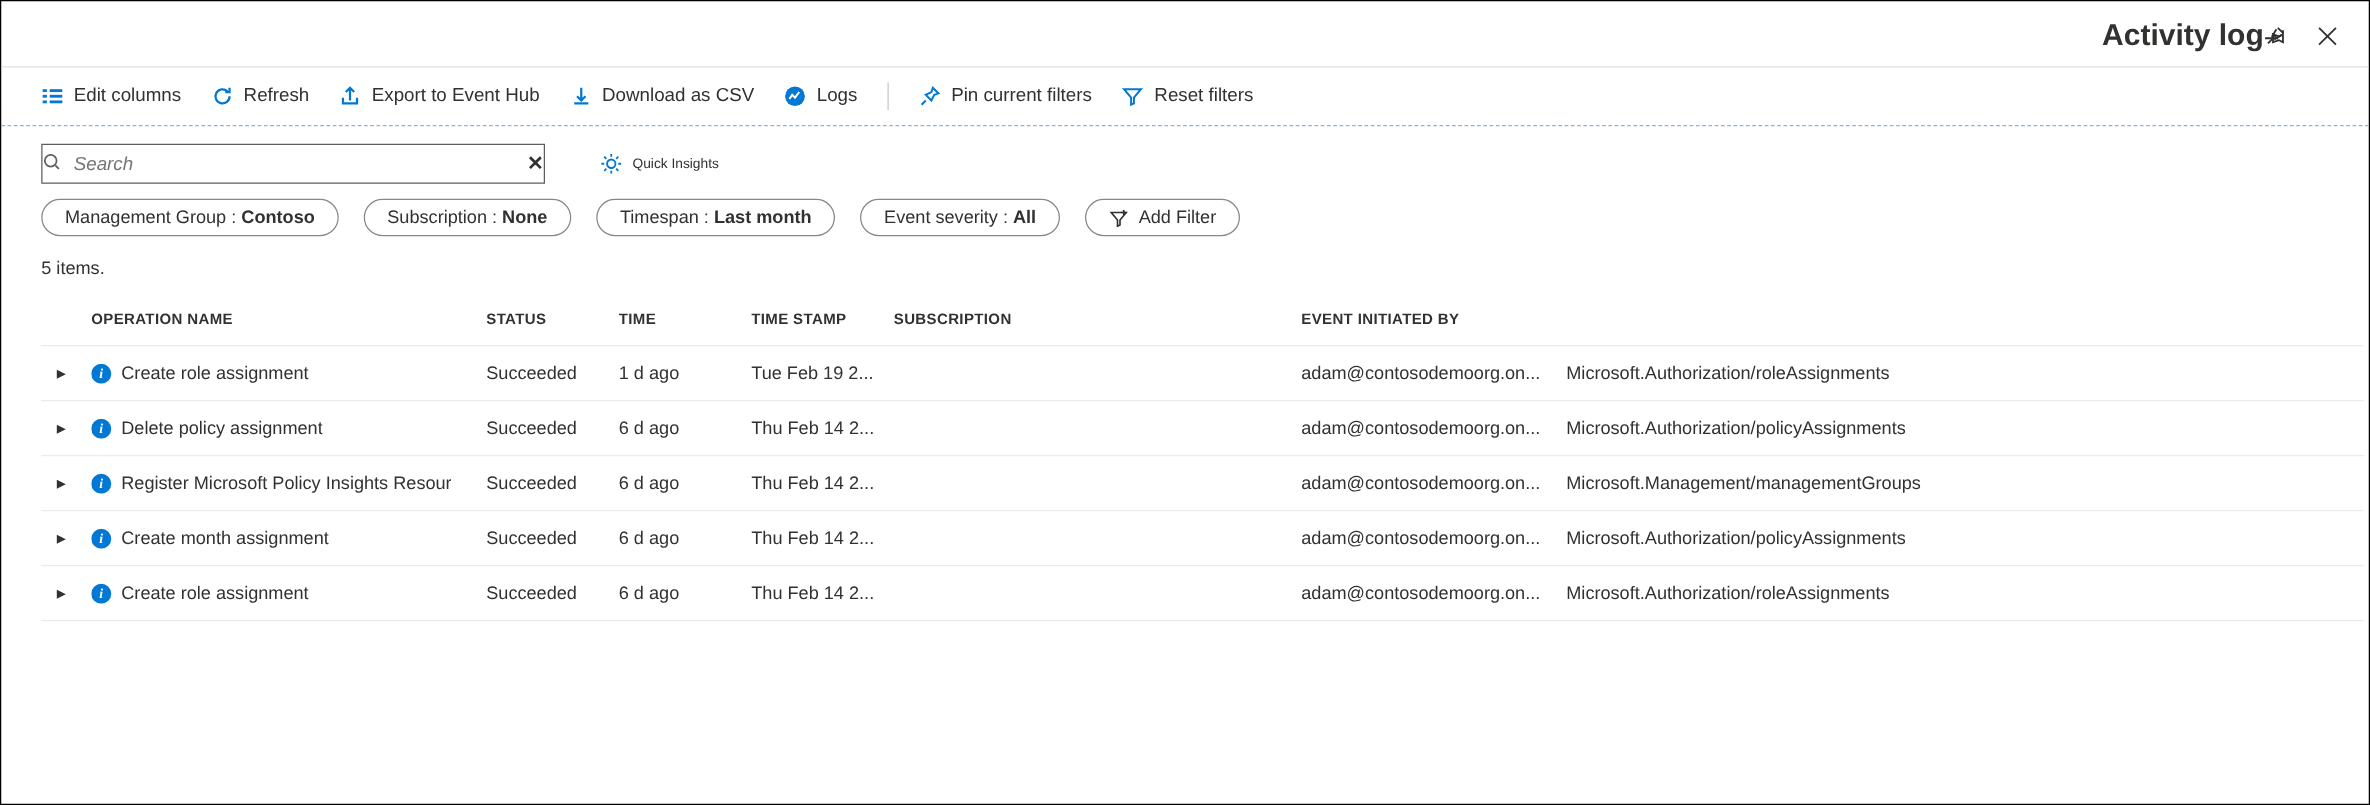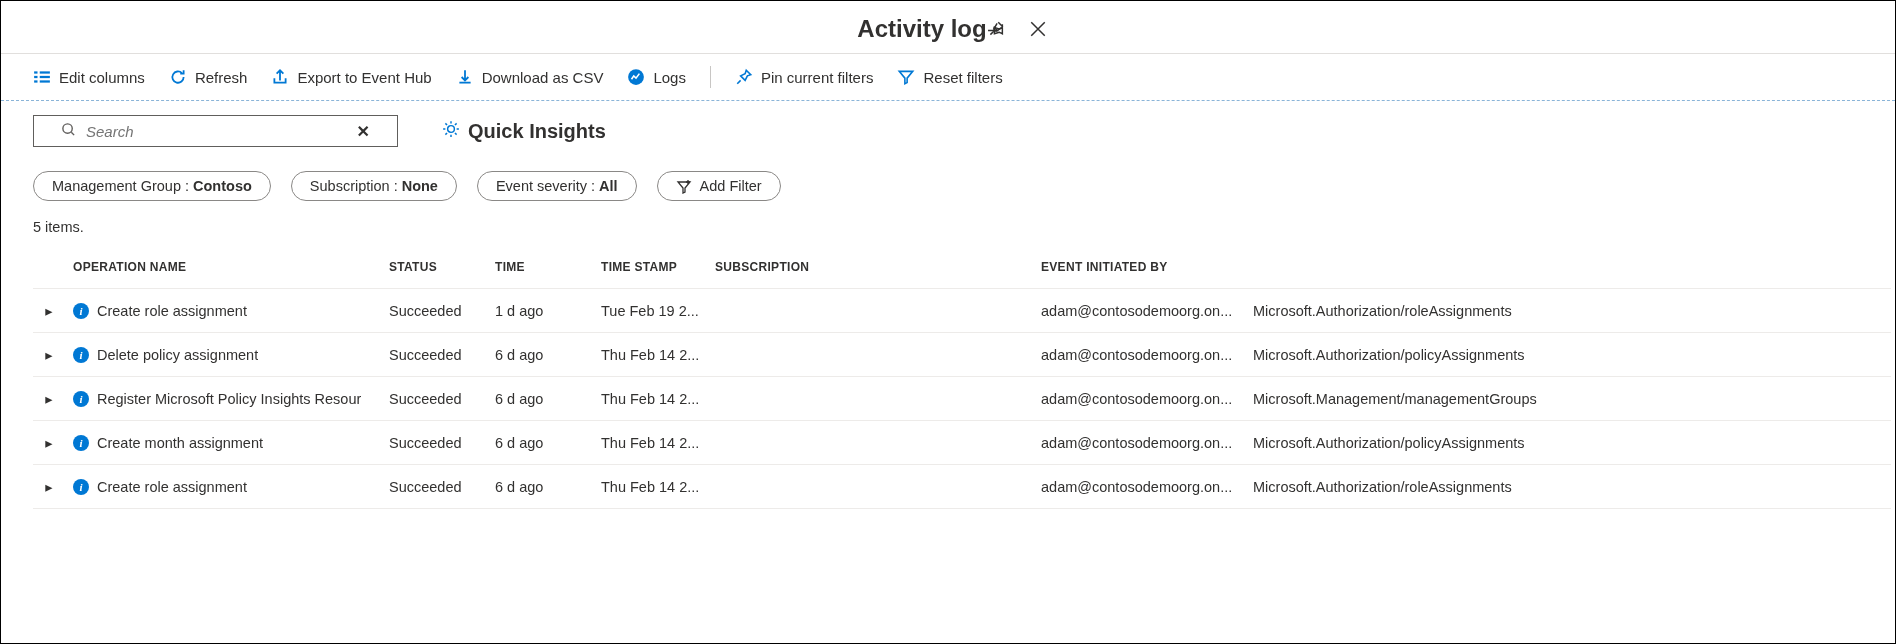--- a/index.html
+++ b/index.html
@@ -9,21 +9,21 @@
     color: #323130;
     background: #fff;
     border: 1px solid #000;
     width: 1896px;
     height: 644px;
     overflow: hidden;
   }
   .header {
     display: flex;
     align-items: center;
-    justify-content: center;
+    justify-content: flex-end;
     padding: 14px 24px 10px 32px;
     border-bottom: 1px solid #e1dfdd;
   }
   .header h1 {
     font-size: 24px;
     font-weight: 600;
     color: #323130;
   }
   .header-actions {
     display: flex;
@@ -33,71 +33,69 @@
   .icon-btn { cursor: pointer; color: #323130; display:flex; align-items:center; }
   .toolbar {
     display: flex;
     align-items: center;
     gap: 24px;
     padding: 12px 28px 12px 32px;
     border-bottom: 1px dashed #8ab4d8;
   }
   .tool-item {
     display: flex;
-    align-items: center;
+    align-items: flex-start;
     gap: 8px;
     color: #323130;
     cursor: pointer;
     font-size: 15px;
   }
   .tool-icon { color: #0078d4; display:flex; align-items:center; }
   .vdiv {
     width: 1px;
     height: 22px;
     background: #c8c6c4;
   }
   .filters-row1 {
     display: flex;
     align-items: center;
     gap: 44px;
     padding: 14px 32px 12px 32px;
   }
   .search-box {
     display: flex;
     align-items: center;
-    width: 365px;
+    width: 403px;
     height: 32px;
     border: 1px solid #605e5c;
-    padding: 0 27px;
+    padding: 0 0;
     gap: 10px;
   }
   .search-box input {
     border: none;
     outline: none;
     flex: 1;
     font-size: 15px;
     font-style: italic;
     color: #605e5c;
     background: transparent;
   }
   .insight {
     display: flex;
-    align-items: flex-start;
+    align-items: center;
     gap: 8px;
     color: #323130;
     cursor: pointer;
-    font-size: 20px;
-    font-weight: bold;
+    font-size: 11px;
   }
   .filter-chips {
     display: flex;
     align-items: center;
     gap: 20px;
     padding: 0 32px 12px 32px;
-    margin-top: 12px;
   }
   .chip {
     display: flex;
     align-items: center;
     height: 30px;
     padding: 0 18px;
     border: 1px solid #8a8886;
     border-radius: 16px;
     font-size: 14.5px;
     color: #323130;
@@ -279,20 +277,24 @@
 <div class="filter-chips">
   <div class="chip">
     <span>Management Group : </span>
     <span class="bold">Contoso</span>
   </div>
   <div class="chip">
     <span>Subscription : </span>
     <span class="bold">None</span>
   </div>
   <div class="chip">
+    <span>Timespan : </span>
+    <span class="bold">Last month</span>
+  </div>
+  <div class="chip">
     <span>Event severity : </span>
     <span class="bold">All</span>
   </div>
   <div class="chip">
     <span style="display:flex;margin-right:4px">
       <svg width="16" height="16" viewBox="0 0 16 16" fill="none" stroke="#323130" stroke-width="1.3">
           <path d="M2 4h12l-5 6v4l-2 1v-5L2 4z"></path>
           <path d="M12 2v4M10 4h4"></path>
         </svg>
     </span>

